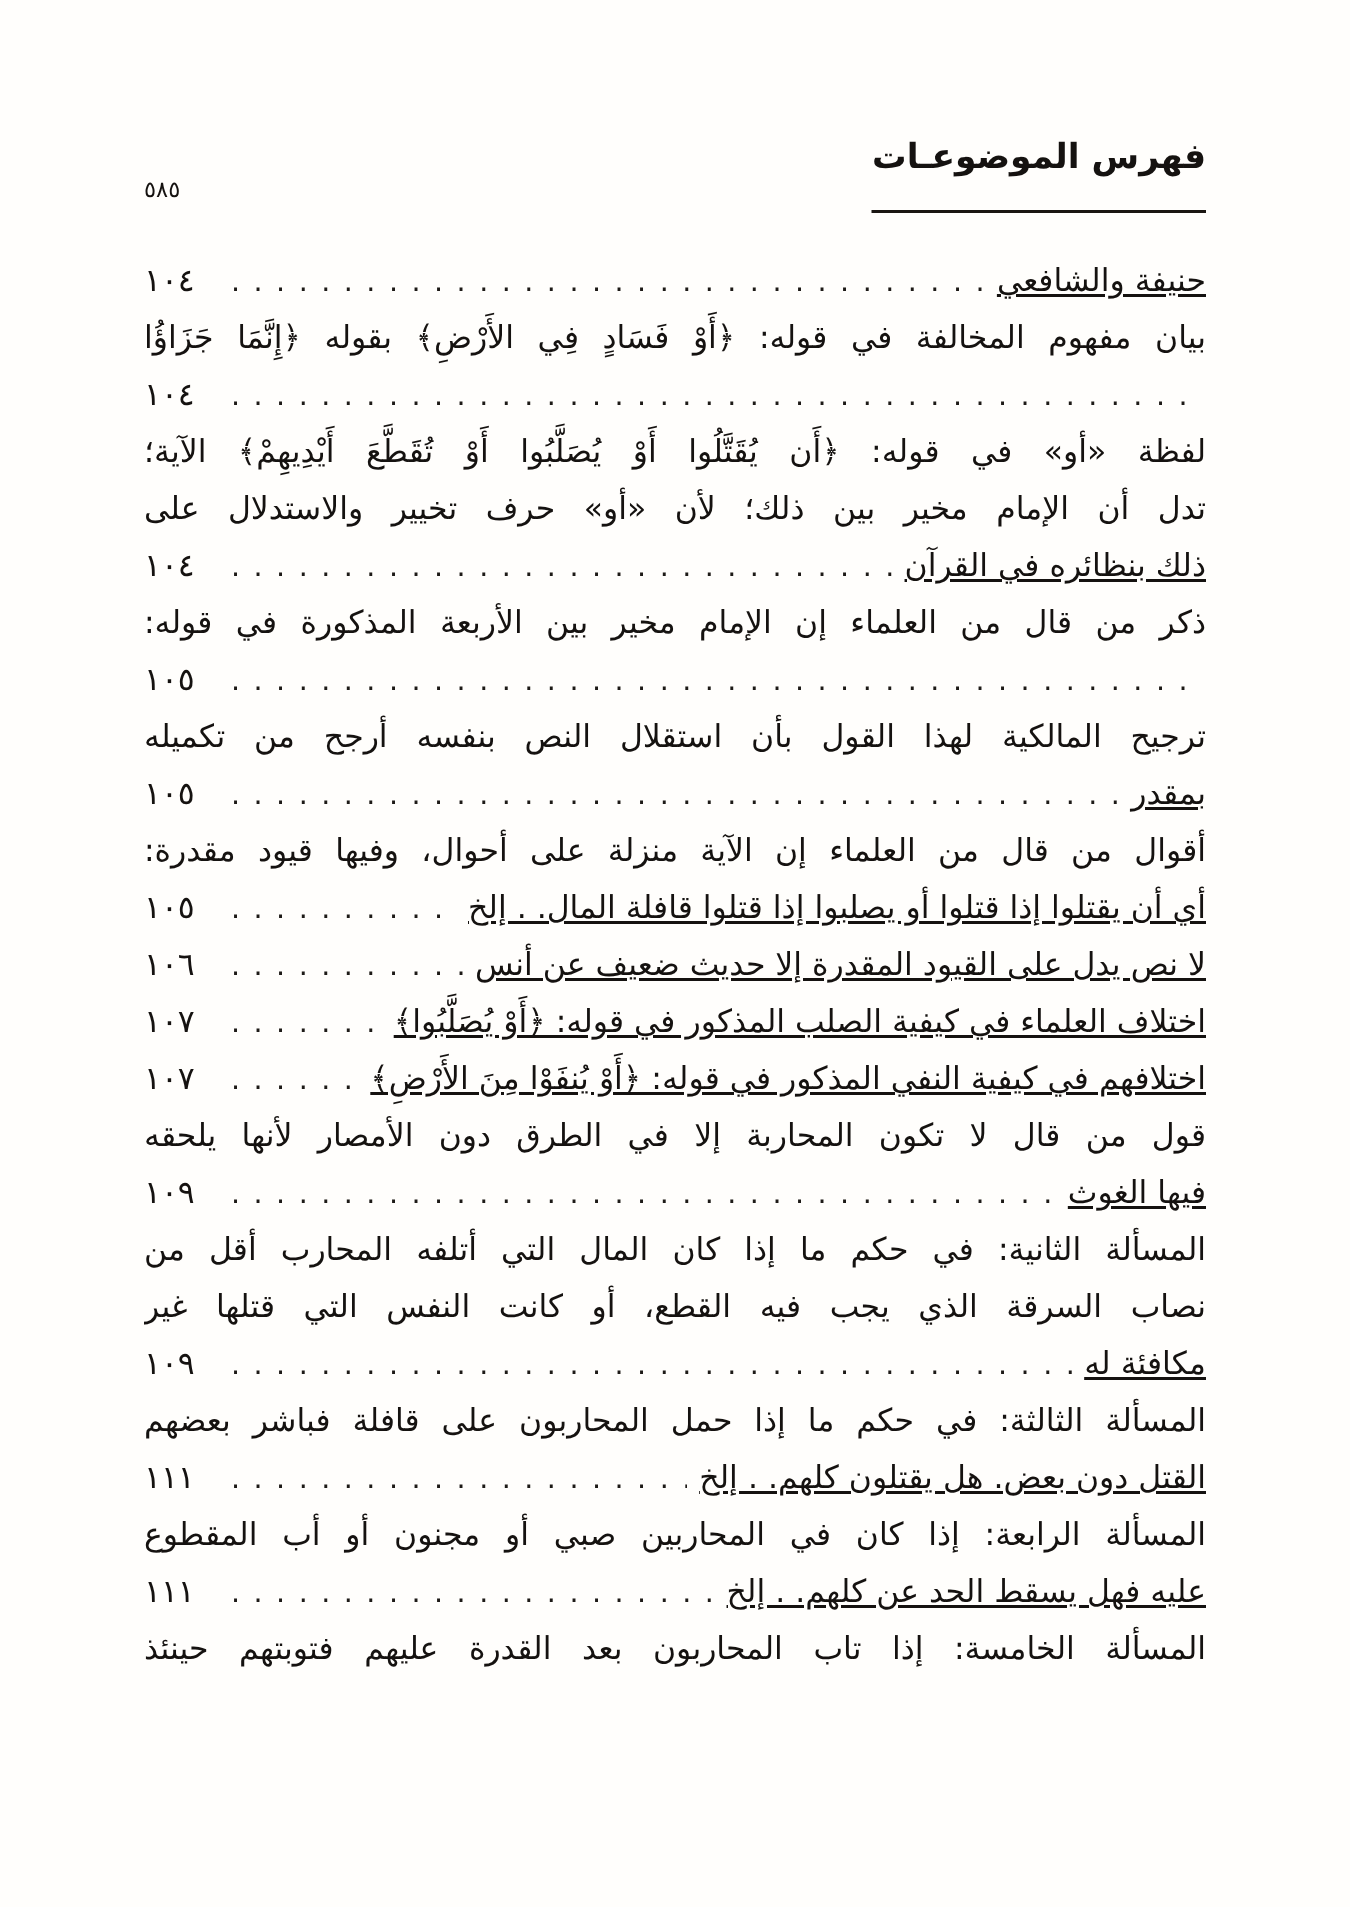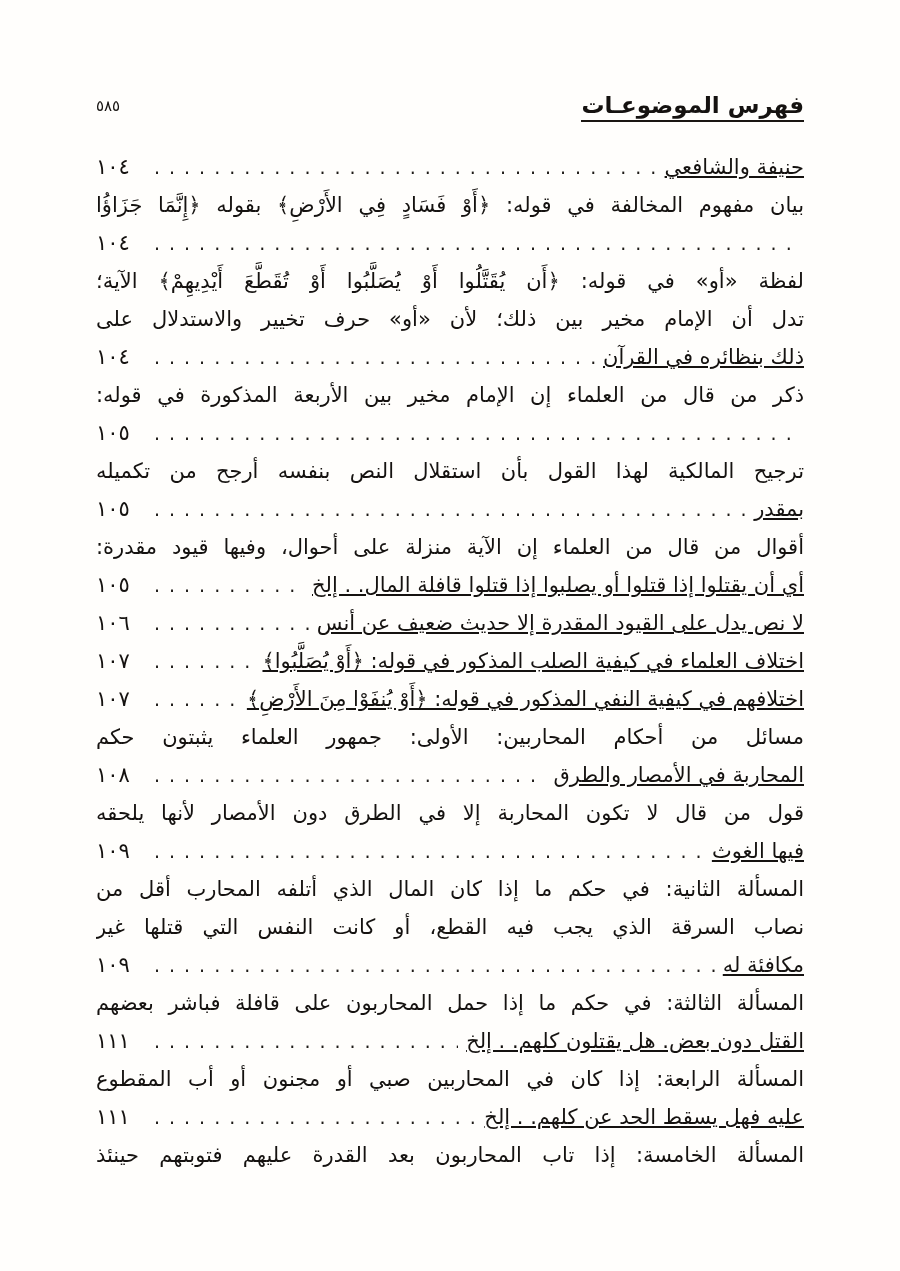--- a/index.html
+++ b/index.html
@@ -22,21 +22,21 @@
   }
   .header {
     display: flex;
     justify-content: space-between;
     align-items: flex-end;
     margin-bottom: 26px;
   }
   .header-title {
     font-weight: bold;
     font-size: 23px;
-    padding-bottom: 2px;
+    padding-bottom: 22px;
     border-bottom: 2.5px solid #1a1612;
     letter-spacing: 0.5px;
   }
   .page-number {
     font-size: 15px;
     padding-bottom: 7px;
   }
   .toc {
     font-size: 21px;
     line-height: 38px;
@@ -154,37 +154,29 @@
         </div>
       </div>
       <div class="toc-entry">
         <div class="toc-lastline">
           <span class="line-text">اختلافهم في كيفية النفي المذكور في قوله: ﴿أَوْ يُنفَوْا مِنَ الأَرْضِ﴾</span>
           <span class="leader"></span>
           <span class="pageno">١٠٧</span>
         </div>
       </div>
       <div class="toc-entry">
-        <div class="toc-line">مسائل من أحكام المحاربين: الأولى: جمهور العلماء يثبتون حكم</div>
-        <div class="toc-lastline">
-          <span class="line-text">المحاربة في الأمصار والطرق</span>
-          <span class="leader"></span>
-          <span class="pageno">١٠٨</span>
-        </div>
-      </div>
-      <div class="toc-entry">
         <div class="toc-line">قول من قال لا تكون المحاربة إلا في الطرق دون الأمصار لأنها يلحقه</div>
         <div class="toc-lastline">
           <span class="line-text">فيها الغوث</span>
           <span class="leader"></span>
           <span class="pageno">١٠٩</span>
         </div>
       </div>
       <div class="toc-entry">
-        <div class="toc-line">المسألة الثانية: في حكم ما إذا كان المال الذي أتلفه المحارب أقل من</div>
+        <div class="toc-line">المسألة الثانية: في حكم ما إذا كان المال التي أتلفه المحارب أقل من</div>
         <div class="toc-line">نصاب السرقة الذي يجب فيه القطع، أو كانت النفس التي قتلها غير</div>
         <div class="toc-lastline">
           <span class="line-text">مكافئة له</span>
           <span class="leader"></span>
           <span class="pageno">١٠٩</span>
         </div>
       </div>
       <div class="toc-entry">
         <div class="toc-line">المسألة الثالثة: في حكم ما إذا حمل المحاربون على قافلة فباشر بعضهم</div>
         <div class="toc-lastline">

